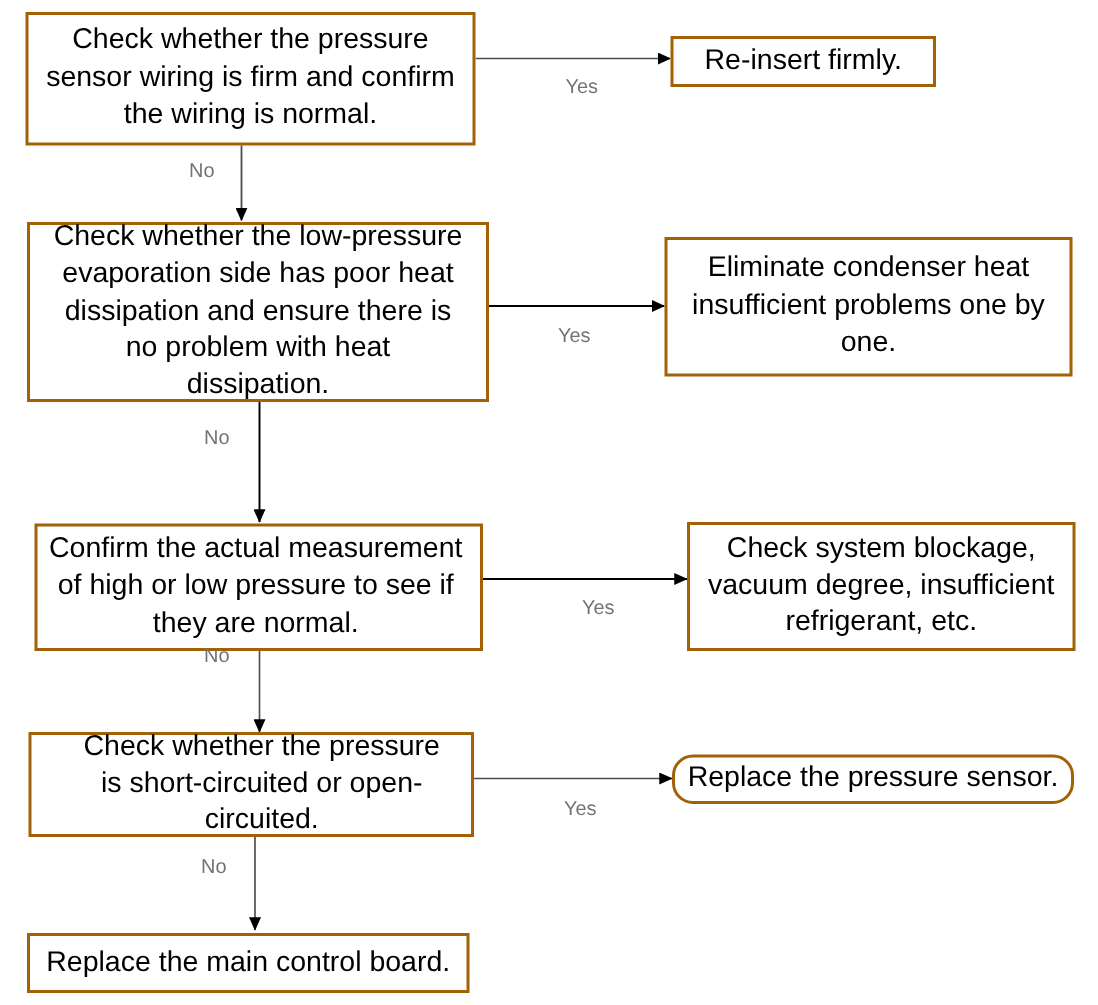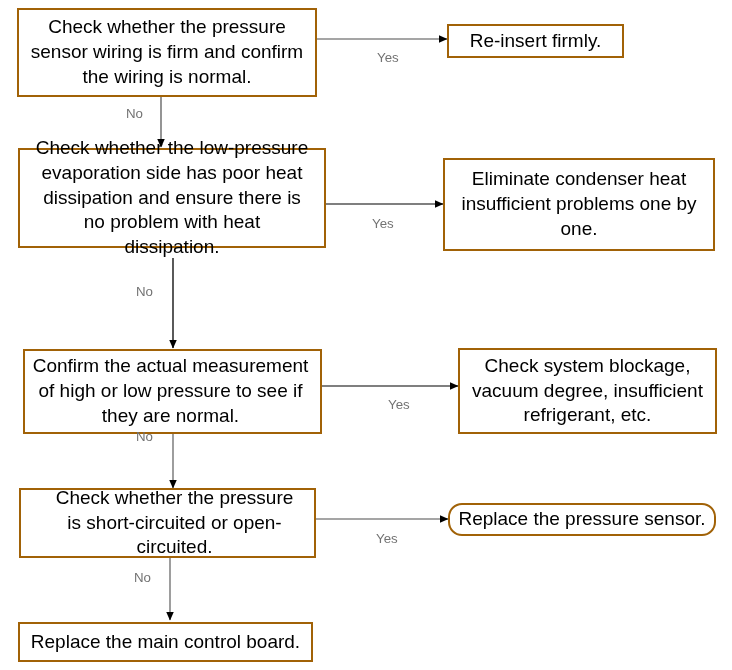--- a/index.html
+++ b/index.html
@@ -81,21 +81,21 @@
   </svg>
 
   <div class="node" style="left:17px; top:8px; width:300px; height:89px;">Check whether the pressure sensor wiring is firm and confirm the wiring is normal.</div>
 
   <div class="node" style="left:447px; top:24px; width:177px; height:34px;">Re-insert firmly.</div>
 
   <div class="edge-label" style="left:377px; top:51px;">Yes</div>
 
   <div class="edge-label" style="left:126px; top:107px;">No</div>
 
-  <div class="node" style="left:18px; top:148px; width:308px; height:100px; padding-left:14px; padding-right:14px;">Check whether the low-pressure evaporation side has poor heat dissipation and ensure there is no problem with heat dissipation.</div>
+  <div class="node" style="left:18px; top:148px; width:308px; height:120px; padding-left:14px; padding-right:14px;">Check whether the low-pressure evaporation side has poor heat dissipation and ensure there is no problem with heat dissipation.</div>
 
   <div class="node" style="left:443px; top:158px; width:272px; height:93px;">Eliminate condenser heat insufficient problems one by one.</div>
 
   <div class="edge-label" style="left:372px; top:217px;">Yes</div>
 
   <div class="edge-label" style="left:136px; top:285px;">No</div>
 
   <div class="node" style="left:23px; top:349px; width:299px; height:85px; padding-left:6px; padding-right:10px;">Confirm the actual measurement of high or low pressure to see if they are normal.</div>
 
   <div class="node" style="left:458px; top:348px; width:259px; height:86px;">Check system blockage, vacuum degree, insufficient refrigerant, etc.</div>

